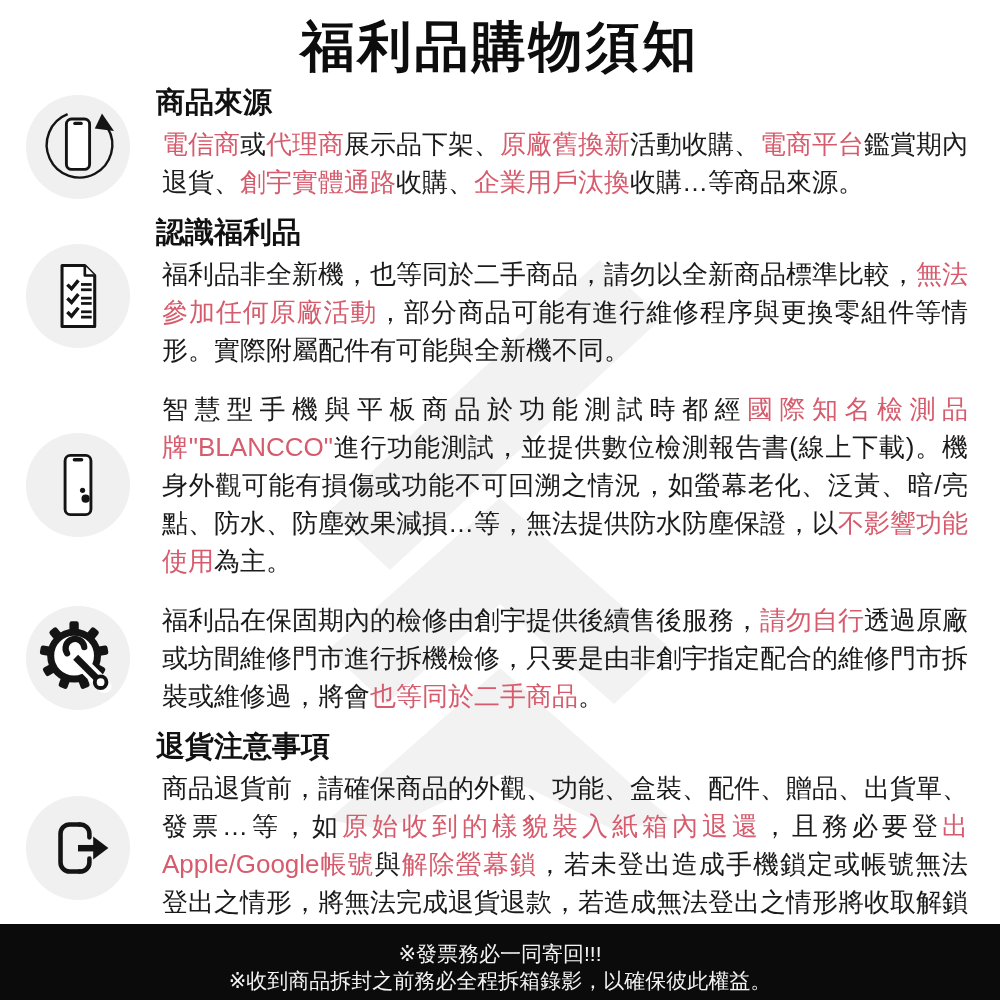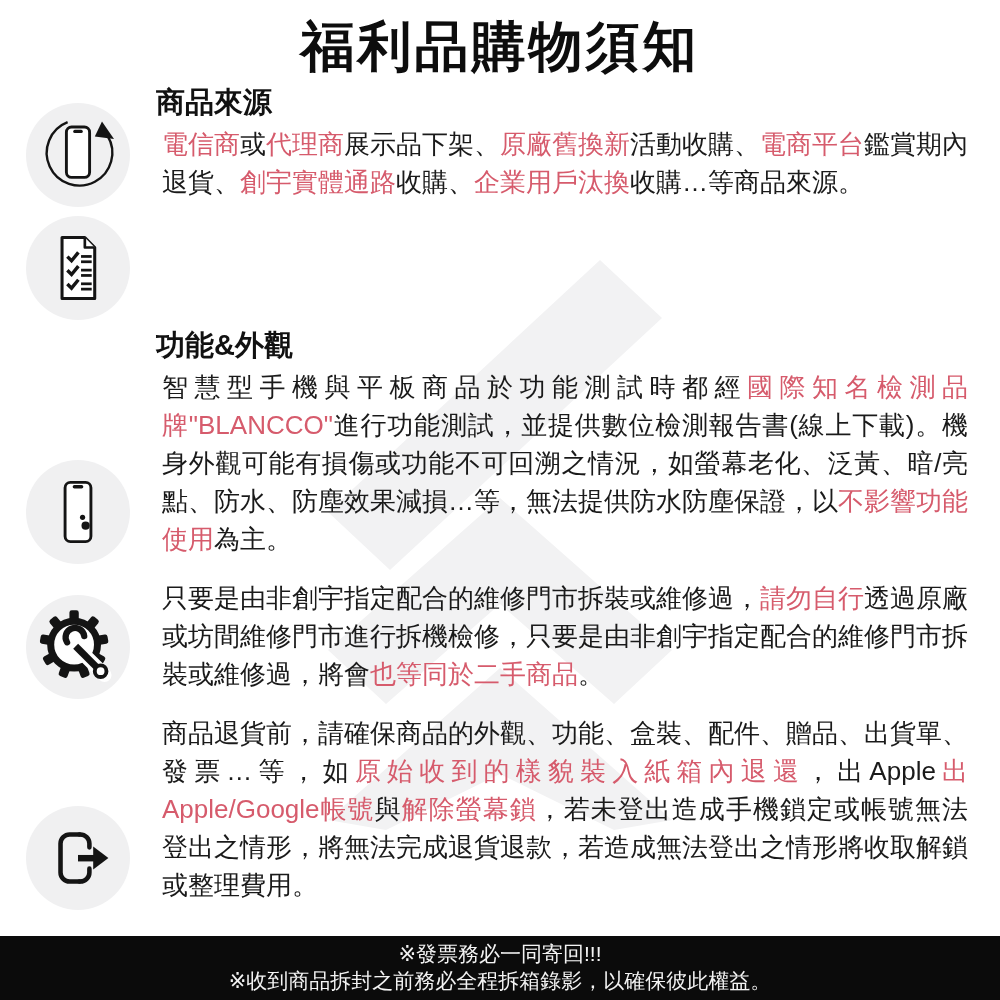--- a/index.html
+++ b/index.html
@@ -17,21 +17,21 @@
   .watermark{position:absolute;left:230px;top:260px;z-index:0;pointer-events:none;}
   .title{
     position:relative;z-index:1;text-align:center;
     font-size:54px;font-weight:900;color:#0d0d0d;
     letter-spacing:3px;margin:16px 0 10px;line-height:60px;
   }
   .sections{
     position:relative;z-index:1;flex:1 1 auto;min-height:0;overflow:hidden;
     display:flex;flex-direction:column;gap:9px;padding-right:26px;
   }
-  .row{display:flex;align-items:flex-end;}
+  .row{display:flex;align-items:center;}
   .icon-col{flex:0 0 156px;display:flex;justify-content:center;}
   .icon-circle{
     width:104px;height:104px;border-radius:50%;
     background:var(--icon-bg);
     display:flex;align-items:center;justify-content:center;
   }
   .icon-circle svg{display:block;}
   .text-col{flex:1 1 auto;min-width:0;}
   .sec-heading{
     font-size:29px;font-weight:bold;color:#111;
@@ -39,21 +39,21 @@
   }
   .sec-body{
     font-size:26px;line-height:38px;color:#1a1a1a;
     margin:6px;text-align:justify;
   }
   .sec-body .red{color:var(--accent-red);}
   .footer{
     flex:0 0 auto;margin-top:auto;position:relative;z-index:1;
     background:var(--footer-bg);color:#f3f3f3;
     text-align:center;font-size:21px;line-height:27px;
-    padding:4px 0 6px;
+    padding:16px 0 6px;
   }
 </style>
 </head>
 <body>
 
 <div class="page">
 
   <svg class="watermark" width="540" height="570" viewBox="0 0 540 570">
     <g fill="#f2f2f3">
       <polygon points="370,0 432,58 160,310 98,252"></polygon>
@@ -94,35 +94,38 @@
             <rect x="54" y="40" width="14" height="3.6" fill="#141414"></rect>
             <path d="M36 53 l5.5 5.5 9 -11" fill="none" stroke="#141414" stroke-width="4.5"></path>
             <rect x="54" y="51" width="14" height="3.6" fill="#141414"></rect>
             <rect x="54" y="58" width="14" height="3.6" fill="#141414"></rect>
             <path d="M36 71 l5.5 5.5 9 -11" fill="none" stroke="#141414" stroke-width="4.5"></path>
             <rect x="54" y="69" width="14" height="3.6" fill="#141414"></rect>
             <rect x="54" y="76" width="14" height="3.6" fill="#141414"></rect>
           </svg>
         </div>
       </div>
+      <div class="text-col">
+        <h2 class="sec-heading">認識福利品</h2>
+        <p class="sec-body"><span>福利品非全新機，也等同於二手商品，請勿以全新商品標準比較，</span><span class="red">無法參加任何原廠活動</span><span>，部分商品可能有進行維修程序與更換零組件等情形。實際附屬配件有可能與全新機不同。</span></p>
+      </div>
     </section>
 
     <section class="row">
       <div class="icon-col">
         <div class="icon-circle">
           <svg width="76" height="76" viewBox="0 0 100 100">
             <rect x="33" y="11" width="34" height="78" rx="7" fill="#fff" stroke="#141414" stroke-width="3.8"></rect>
             <rect x="43" y="14.5" width="14" height="4.5" rx="2.2" fill="#141414"></rect>
             <circle cx="56" cy="57" r="3.4" fill="#141414"></circle>
             <circle cx="60" cy="68" r="5.4" fill="#141414"></circle>
           </svg>
         </div>
       </div>
       <div class="text-col">
-        <h2 class="sec-heading">功能&amp;外觀</h2>
         <p class="sec-body"><span>智慧型手機與平板商品於功能測試時都經</span><span class="red">國際知名檢測品牌"BLANCCO"</span><span>進行功能測試，並提供數位檢測報告書(線上下載)。機身外觀可能有損傷或功能不可回溯之情況，如螢幕老化、泛黃、暗/亮點、防水、防塵效果減損…等，無法提供防水防塵保證，以</span><span class="red">不影響功能使用</span><span>為主。</span></p>
       </div>
     </section>
 
     <section class="row">
       <div class="icon-col">
         <div class="icon-circle">
           <svg width="78" height="78" viewBox="0 0 100 100">
             <g fill="#141414">
               <rect x="39" y="3" width="12" height="16" rx="3" transform="rotate(0 45 47)"></rect>
@@ -137,38 +140,39 @@
             </g>
             <circle cx="45" cy="47" r="30" fill="#fff" stroke="#141414" stroke-width="9"></circle>
             <line x1="52" y1="54" x2="84" y2="86" stroke="#fff" stroke-width="18" stroke-linecap="round"></line>
             <path d="M58 36 a12 12 0 1 0 -22 8" fill="none" stroke="#141414" stroke-width="8" stroke-linecap="round"></path>
             <line x1="47" y1="49" x2="77" y2="79" stroke="#141414" stroke-width="9"></line>
             <circle cx="79" cy="81" r="7.5" fill="#fff" stroke="#141414" stroke-width="5"></circle>
           </svg>
         </div>
       </div>
       <div class="text-col">
-        <p class="sec-body"><span>只要是由非創宇指定配合的維修門市拆裝或維修過，</span><span class="red">請勿自行</span><span>透過原廠或坊間維修門市進行拆機檢修，只要是由非創宇指定配合的維修門市拆裝或維修過，將會</span><span class="red">也等同於二手商品</span><span>。</span></p>
+        <p class="sec-body"><span>福利品在保固期內的檢修由創宇提供後續售後服務，</span><span class="red">請勿自行</span><span>透過原廠或坊間維修門市進行拆機檢修，只要是由非創宇指定配合的維修門市拆裝或維修過，將會</span><span class="red">也等同於二手商品</span><span>。</span></p>
       </div>
     </section>
 
     <section class="row">
       <div class="icon-col">
         <div class="icon-circle">
           <svg width="76" height="76" viewBox="0 0 100 100">
             <path d="M52 19 h-13 a12 12 0 0 0 -12 12 v38 a12 12 0 0 0 12 12 h13" fill="none" stroke="#141414" stroke-width="6" stroke-linecap="round"></path>
             <path d="M52 19 h1 a12 12 0 0 1 12 12 v5" fill="none" stroke="#141414" stroke-width="6" stroke-linecap="round"></path>
             <path d="M65 64 v5 a12 12 0 0 1 -12 12 h-1" fill="none" stroke="#141414" stroke-width="6" stroke-linecap="round"></path>
             <rect x="50" y="46" width="22" height="8.5" fill="#141414"></rect>
             <polygon points="70,35 90,50 70,65" fill="#141414"></polygon>
           </svg>
         </div>
       </div>
       <div class="text-col">
-        <p class="sec-body"><span>商品退貨前，請確保商品的外觀、功能、盒裝、配件、贈品、出貨單、發票…等，如</span><span class="red">原始收到的樣貌裝入紙箱內退還</span><span>，出Apple</span><span class="red">出Apple/Google帳號</span><span>與</span><span class="red">解除螢幕鎖</span><span>，若未登出造成手機鎖定或帳號無法登出之情形，將無法完成退貨退款，若造成無法登出之情形將收取解鎖或整理費用。</span></p>
+        <h2 class="sec-heading">退貨注意事項</h2>
+        <p class="sec-body"><span>商品退貨前，請確保商品的外觀、功能、盒裝、配件、贈品、出貨單、發票…等，如</span><span class="red">原始收到的樣貌裝入紙箱內退還</span><span>，且務必要登</span><span class="red">出Apple/Google帳號</span><span>與</span><span class="red">解除螢幕鎖</span><span>，若未登出造成手機鎖定或帳號無法登出之情形，將無法完成退貨退款，若造成無法登出之情形將收取解鎖或整理費用。</span></p>
       </div>
     </section>
 
   </div>
 
   <div class="footer">
     <div>※發票務必一同寄回!!!</div>
     <div>※收到商品拆封之前務必全程拆箱錄影，以確保彼此權益。</div>
   </div>
 

